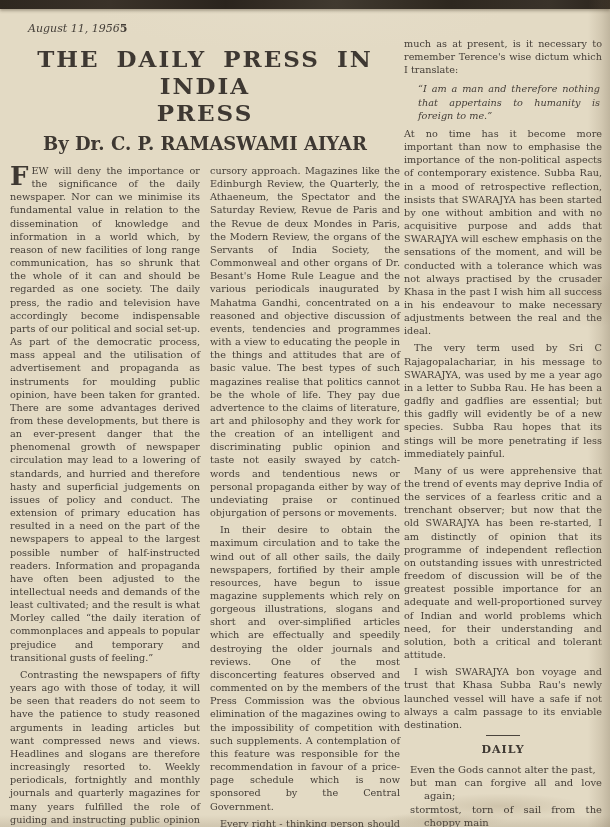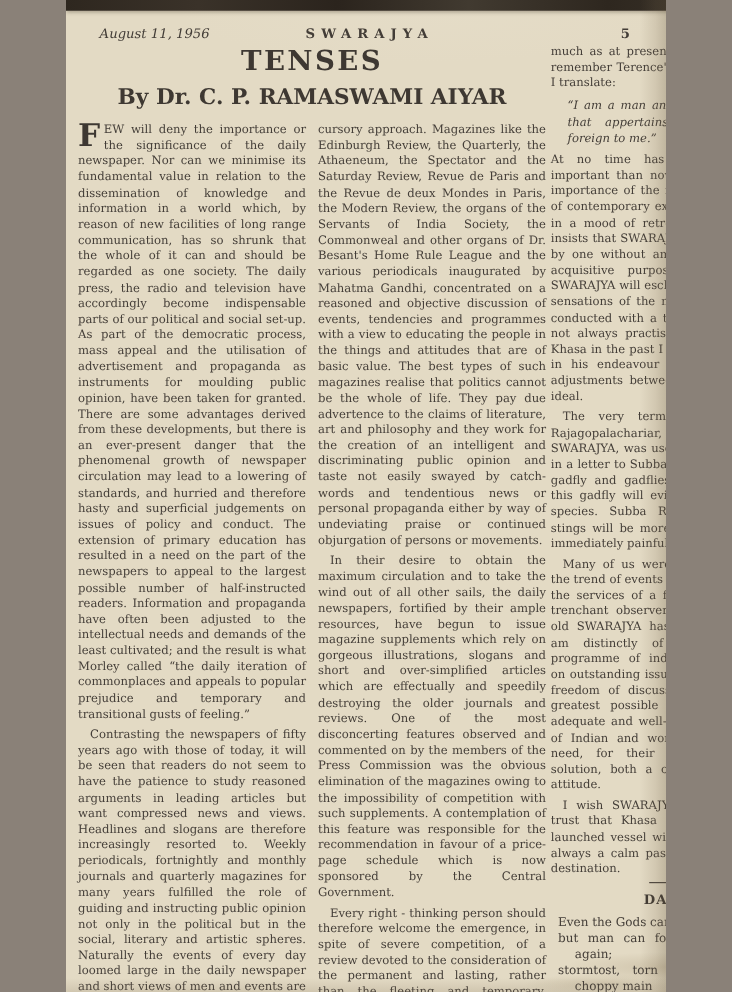--- a/index.html
+++ b/index.html
@@ -1,18 +1,18 @@
 <!DOCTYPE html>
 <html><head>
 <meta charset="utf-8">
 <style>
   html,body{margin:0;padding:0;background:#8a8178;}
   .page{
     position:relative;
-    width:500px;height:827px;
+    width:610px;height:827px;
     margin:0 auto;
     background:
       radial-gradient(ellipse 120px 18px at 500px 806px, rgba(146,128,96,0.25), rgba(146,128,96,0) 70%),
       radial-gradient(ellipse 90px 12px at 445px 820px, rgba(146,128,96,0.22), rgba(146,128,96,0) 70%),
       radial-gradient(ellipse 60px 40px at 590px 300px, rgba(140,122,92,0.18), rgba(140,122,92,0) 70%),
       radial-gradient(ellipse 300px 60px at 300px 10px, rgba(230,222,202,0.5), rgba(230,222,202,0) 70%),
       #e3dac4;
     overflow:hidden;
     font-family:"DejaVu Serif","Liberation Serif",serif;
     color:#433d37;
@@ -104,28 +104,28 @@
   }
 </style>
 </head>
 <body>
 
 <div class="page">
   <div class="top-edge"></div>
 
   <div class="header">
     <span class="date">August 11, 1956</span>
-    <span class="masthead">SWARAJYA</span>
     <span class="pagenum">5</span>
   </div>
 
   <div class="content">
 
     <div class="left-section">
-      <div class="title-line">TENSES</div>
+      <div class="title-line l1">THE DAILY PRESS IN INDIA</div>
+      <div class="title-line">PRESS</div>
       <div class="byline">By Dr. C. P. RAMASWAMI AIYAR</div>
 
       <div class="cols">
         <div class="col">
           <p><span class="dropcap">F</span><span>EW will deny the importance or the significance of the daily newspaper. Nor can we minimise its fundamental value in relation to the dissemination of knowledge and information in a world which, by reason of new facilities of long range communication, has so shrunk that the whole of it can and should be regarded as one society. The daily press, the radio and television have accordingly become indispensable parts of our political and social set-up. As part of the democratic process, mass appeal and the utilisation of advertisement and propaganda as instruments for moulding public opinion, have been taken for granted. There are some advantages derived from these developments, but there is an ever-present danger that the phenomenal growth of newspaper circulation may lead to a lowering of standards, and hurried and therefore hasty and superficial judgements on issues of policy and conduct. The extension of primary education has resulted in a need on the part of the newspapers to appeal to the largest possible number of half-instructed readers. Information and propaganda have often been adjusted to the intellectual needs and demands of the least cultivated; and the result is what Morley called “the daily iteration of commonplaces and appeals to popular prejudice and temporary and transitional gusts of feeling.”</span></p>
           <p class="indent">Contrasting the newspapers of fifty years ago with those of today, it will be seen that readers do not seem to have the patience to study reasoned arguments in leading articles but want compressed news and views. Headlines and slogans are therefore increasingly resorted to. Weekly periodicals, fortnightly and monthly journals and quarterly magazines for many years fulfilled the role of guiding and instructing public opinion not only in the political but in the social, literary and artistic spheres. Naturally the events of every day loomed large in the daily newspaper and short views of men and events are difficult to avoid in</p>
         </div>
         <div class="col">
           <p>cursory approach. Magazines like the Edinburgh Review, the Quarterly, the Athaeneum, the Spectator and the Saturday Review, Revue de Paris and the Revue de deux Mondes in Paris, the Modern Review, the organs of the Servants of India Society, the Commonweal and other organs of Dr. Besant's Home Rule League and the various periodicals inaugurated by Mahatma Gandhi, concentrated on a reasoned and objective discussion of events, tendencies and programmes with a view to educating the people in the things and attitudes that are of basic value. The best types of such magazines realise that politics cannot be the whole of life. They pay due advertence to the claims of literature, art and philosophy and they work for the creation of an intelligent and discriminating public opinion and taste not easily swayed by catch-words and tendentious news or personal propaganda either by way of undeviating praise or continued objurgation of persons or movements.</p>
           <p class="indent">In their desire to obtain the maximum circulation and to take the wind out of all other sails, the daily newspapers, fortified by their ample resources, have begun to issue magazine supplements which rely on gorgeous illustrations, slogans and short and over-simplified articles which are effectually and speedily destroying the older journals and reviews. One of the most disconcerting features observed and commented on by the members of the Press Commission was the obvious elimination of the magazines owing to the impossibility of competition with such supplements. A contemplation of this feature was responsible for the recommendation in favour of a price-page schedule which is now sponsored by the Central Government.</p>

